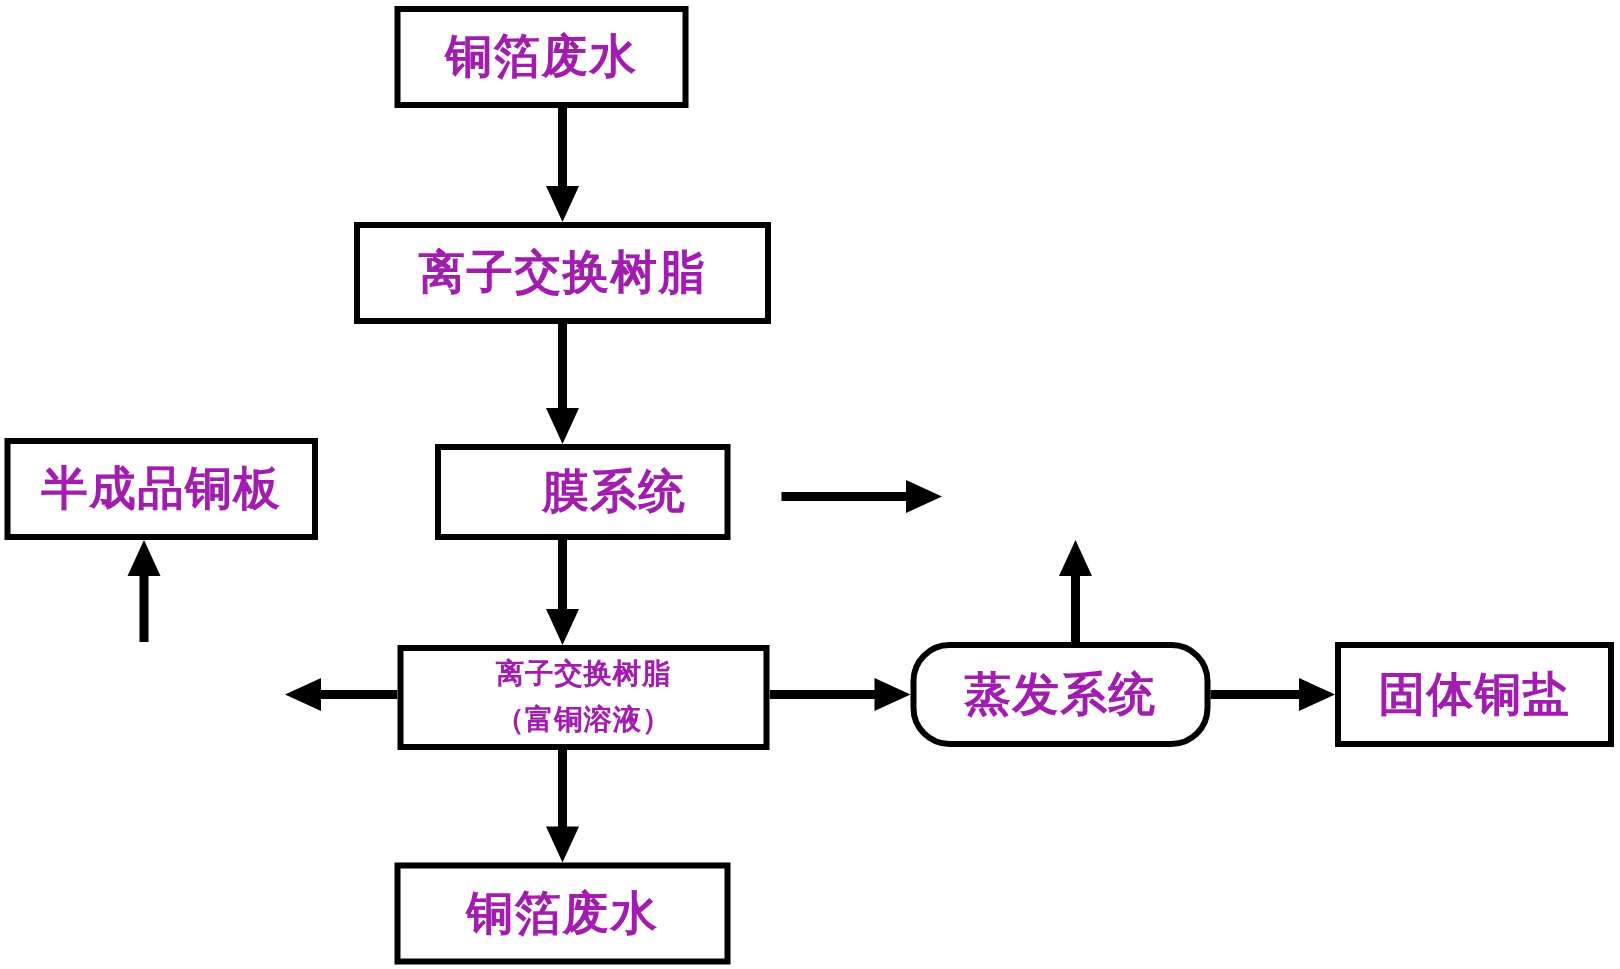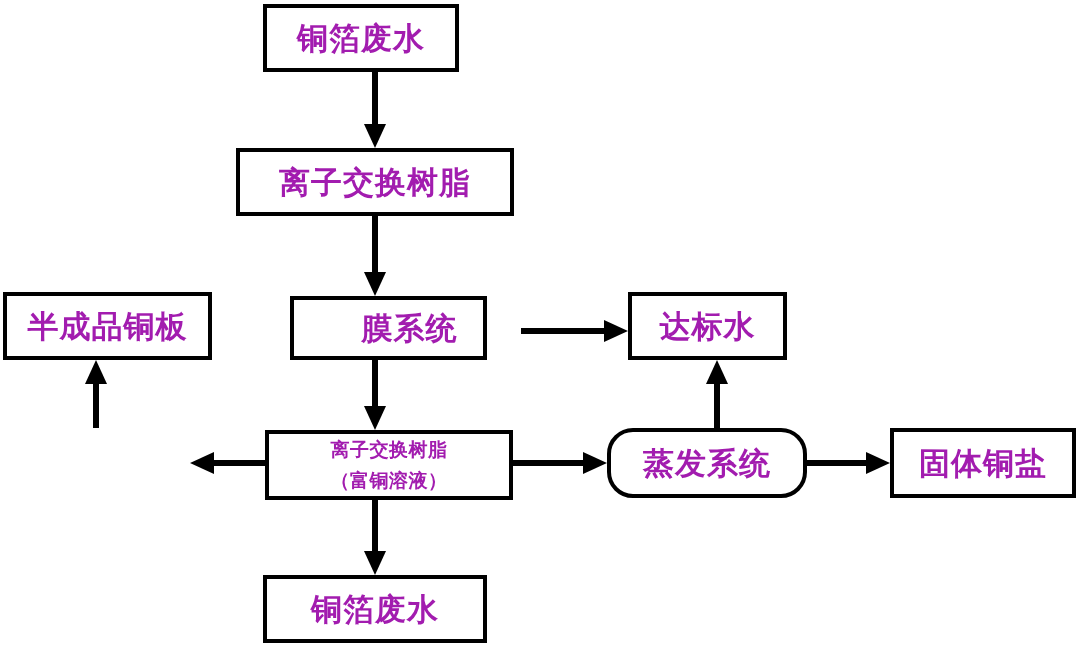--- a/index.html
+++ b/index.html
@@ -115,23 +115,20 @@
   </div>
 
   <div class="node big" style="left: 3px; top: 292px; width: 209px; height: 68px;">
     <span class="label">半成品铜板</span>
   </div>
 
   <div class="node big" style="left: 290px; top: 296px; width: 197px; height: 64px; padding-left: 42px;">
     <span class="label">膜系统</span>
   </div>
 
-  <div class="node big" style="left: 628px; top: 292px; width: 159px; height: 68px;">
-    <span class="label">达标水</span>
-  </div>
 
 
   <div class="node small" style="left: 265px; top: 430px; width: 248px; height: 70px;">
     <span class="label line1">离子交换树脂</span>
     <span class="label line2">（富铜溶液）</span>
   </div>
 
   <div class="node big" style="left: 607px; top: 428px; width: 200px; height: 70px; border-radius: 26px;">
     <span class="label">蒸发系统</span>
   </div>

